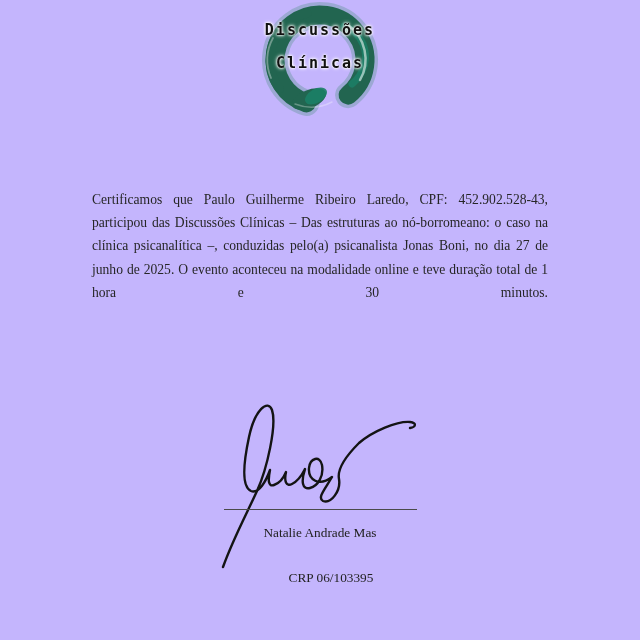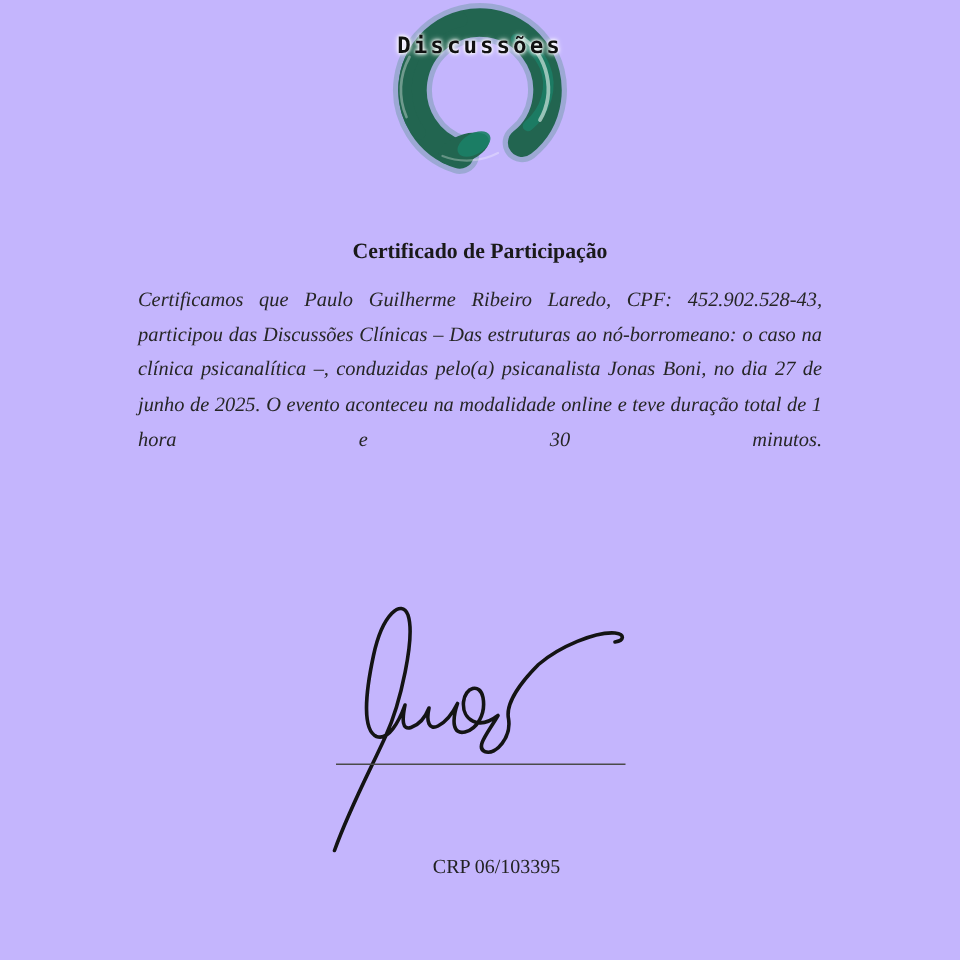--- a/index.html
+++ b/index.html
@@ -21,21 +21,21 @@
   .logo-text.l2{top:54px;}
   
   .title{
     position:absolute;left:0;top:160px;width:640px;margin:0;
     text-align:center;font-size:14.5px;font-weight:bold;color:#1a1a1a;
   }
   
   .body{
     position:absolute;left:92px;width:456px;margin:0;
     font-size:13.6px;line-height:23.2px;color:#262626;
-    text-align:justify;text-align-last:justify;font-style:italic;
+    text-align:justify;text-align-last:justify;
   }
   .p1{top:188px;}
   .p2{top:291px;}
   
   .sig-scribble{position:absolute;left:213px;top:397px;}
   .sig-line{
     position:absolute;left:224px;top:509px;width:193px;height:0;
     border-top:1px solid #4a4a4a;
   }
   .sig-text{
@@ -63,23 +63,23 @@
       <path d="M 112,84 C 124,74 129,58 123,44 C 119,35 112,29 104,26" fill="none" stroke-width="7" stroke-linecap="round" opacity="0.85" stroke="#1b7f66"></path>
 
       <ellipse cx="69" cy="99" rx="18" ry="9" transform="rotate(-22 69 99)" fill="#226550"></ellipse>
       <ellipse cx="76" cy="96" rx="12" ry="7" opacity="0.9" transform="rotate(-30 76 96)" fill="#1b7f66"></ellipse>
 
       <path d="M 108,25 A 42,42 0 0 1 120,80" fill="none" stroke="#ffffff" stroke-width="2.5" opacity="0.55" stroke-linecap="round"></path>
       <path d="M 33,38 A 45,45 0 0 0 31,78" fill="none" stroke="#ffffff" stroke-width="1.8" opacity="0.35" stroke-linecap="round"></path>
       <path d="M 55,104 A 45,45 0 0 0 92,102" fill="none" stroke="#ffffff" stroke-width="1.5" opacity="0.3" stroke-linecap="round"></path>
     </svg>
     <div class="logo-text l1">Discussões</div>
+    <div class="logo-text l2">Clínicas</div>
   </div>
 
-  <h1 class="title">Certificado de Participação</h1>
 
   <p class="body p1">Certificamos que Paulo Guilherme Ribeiro Laredo, CPF: 452.902.528-43, participou das Discussões Clínicas – Das estruturas ao nó-borromeano: o caso na clínica psicanalítica –, conduzidas pelo(a) psicanalista Jonas Boni, no dia 27 de junho de 2025. O evento aconteceu na modalidade online e teve duração total de 1 hora e 30 minutos.</p>
 
   <svg class="sig-scribble" width="212" height="178" viewBox="0 0 212 178">
     <path d="M 10,170
              C 20,142 34,116 44,94
              C 54,72 64,28 59,13
              C 55,2 42,12 36,40
              C 30,68 29,90 38,94
              C 46,97 53,84 57,73
@@ -93,15 +93,16 @@
              C 95,83 106,90 119,80
              C 112,92 104,101 110,104
              C 118,107 128,94 126,82
              C 124,72 134,58 146,46
              C 160,34 184,24 197,25
              C 204,26 203,30 197,31" fill="none" stroke="#141414" stroke-width="2.4" stroke-linecap="round" stroke-linejoin="round"></path>
   </svg>
 
   <div class="sig-line"></div>
 
+  <div class="sig-text sig-name">Natalie Andrade Mas</div>
   <div class="sig-text sig-crp">CRP 06/103395</div>
 
 </div>
 
 </body></html>

